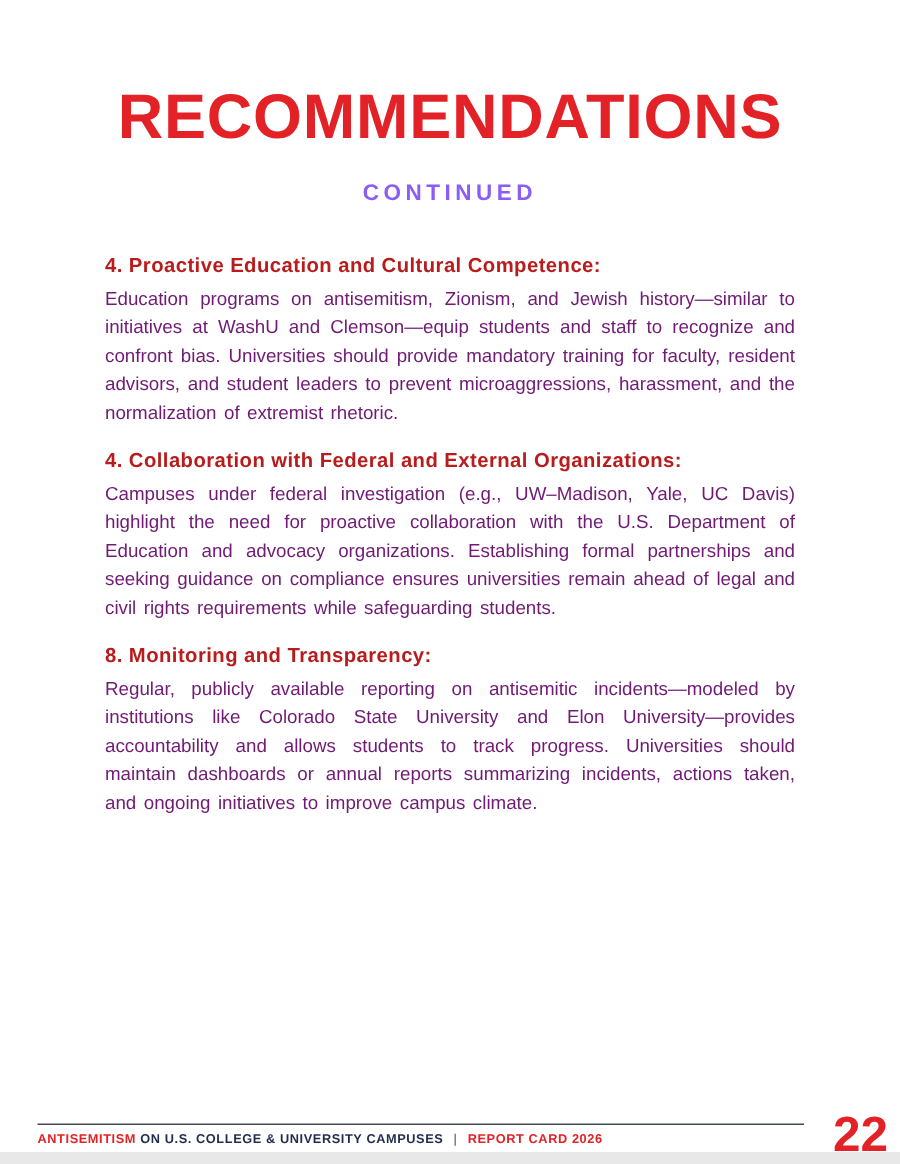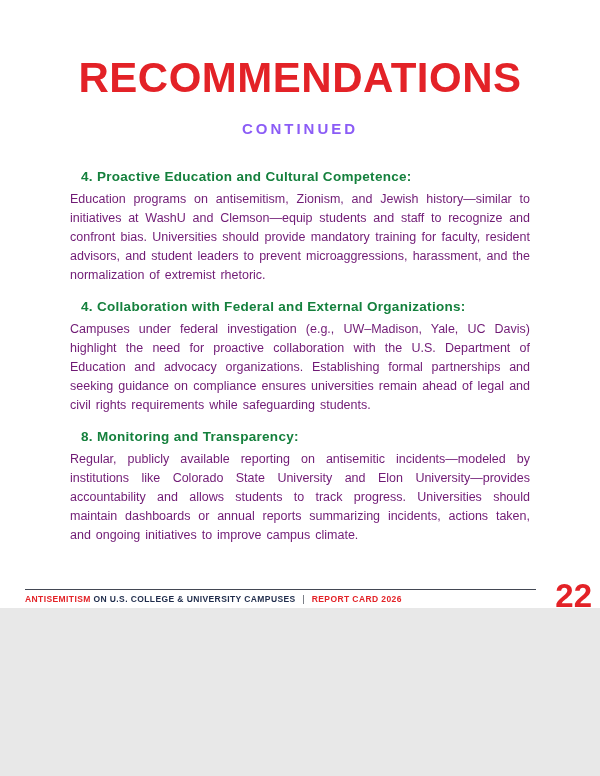--- a/index.html
+++ b/index.html
@@ -3,21 +3,21 @@
 <meta charset="utf-8">
 <style>
   html, body {
     margin: 0;
     padding: 0;
     background: #e8e8e8;
   }
   .page {
     position: relative;
     width: 600px;
-    height: 608px;
+    height: 768px;
     margin: 0 auto;
     background: #ffffff;
     font-family: "Liberation Sans", sans-serif;
     overflow: hidden;
     box-sizing: border-box;
   }
   .header {
     text-align: center;
     padding-top: 56px;
   }
@@ -37,25 +37,25 @@
     color: #8b5cf6;
   }
   .content {
     padding: 0 70px;
     margin-top: 32px;
   }
   .section {
     margin-bottom: 14px;
   }
   .section-heading {
-    margin: 0 0 6px 11px;
+    margin: 0 0 6px 0;
     font-size: 13.5px;
     font-weight: 700;
     letter-spacing: 0.3px;
-    color: #15803d;
+    color: #b91c1c;
   }
   .section-body {
     margin: 0;
     font-size: 12.5px;
     line-height: 19px;
     color: #701a75;
     text-align: justify;
     word-spacing: 1.5px;
   }
   .footer-rule {

